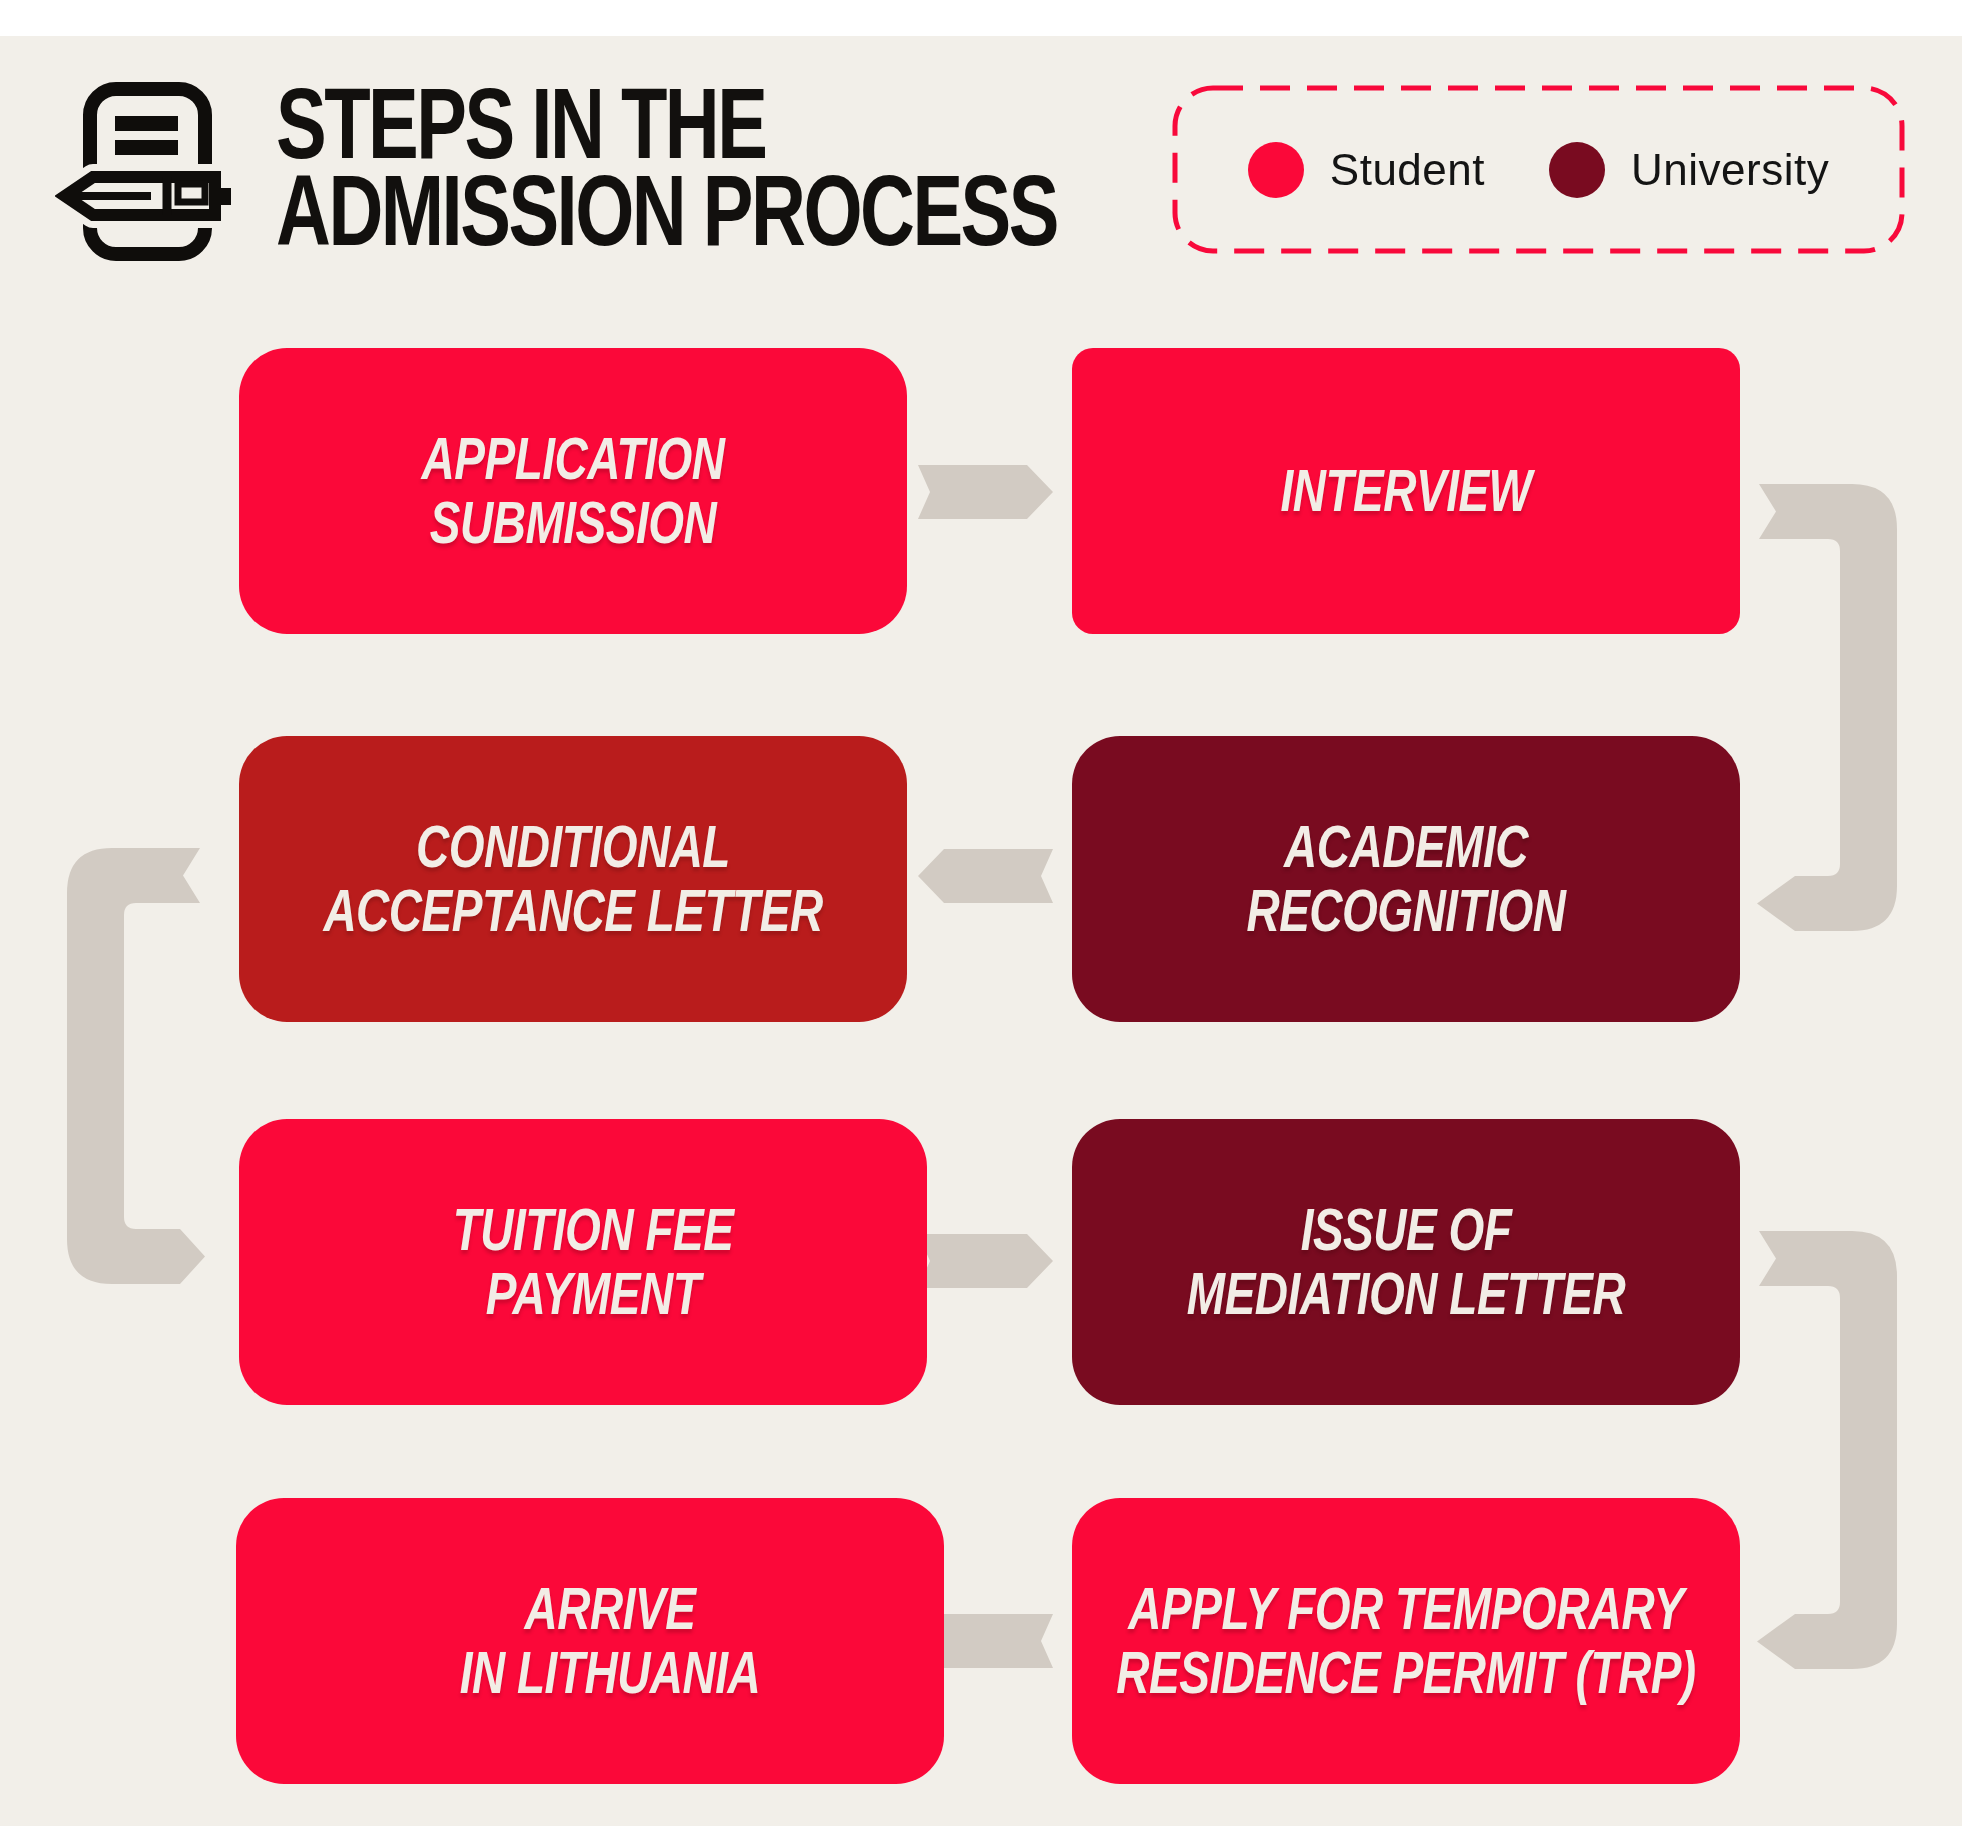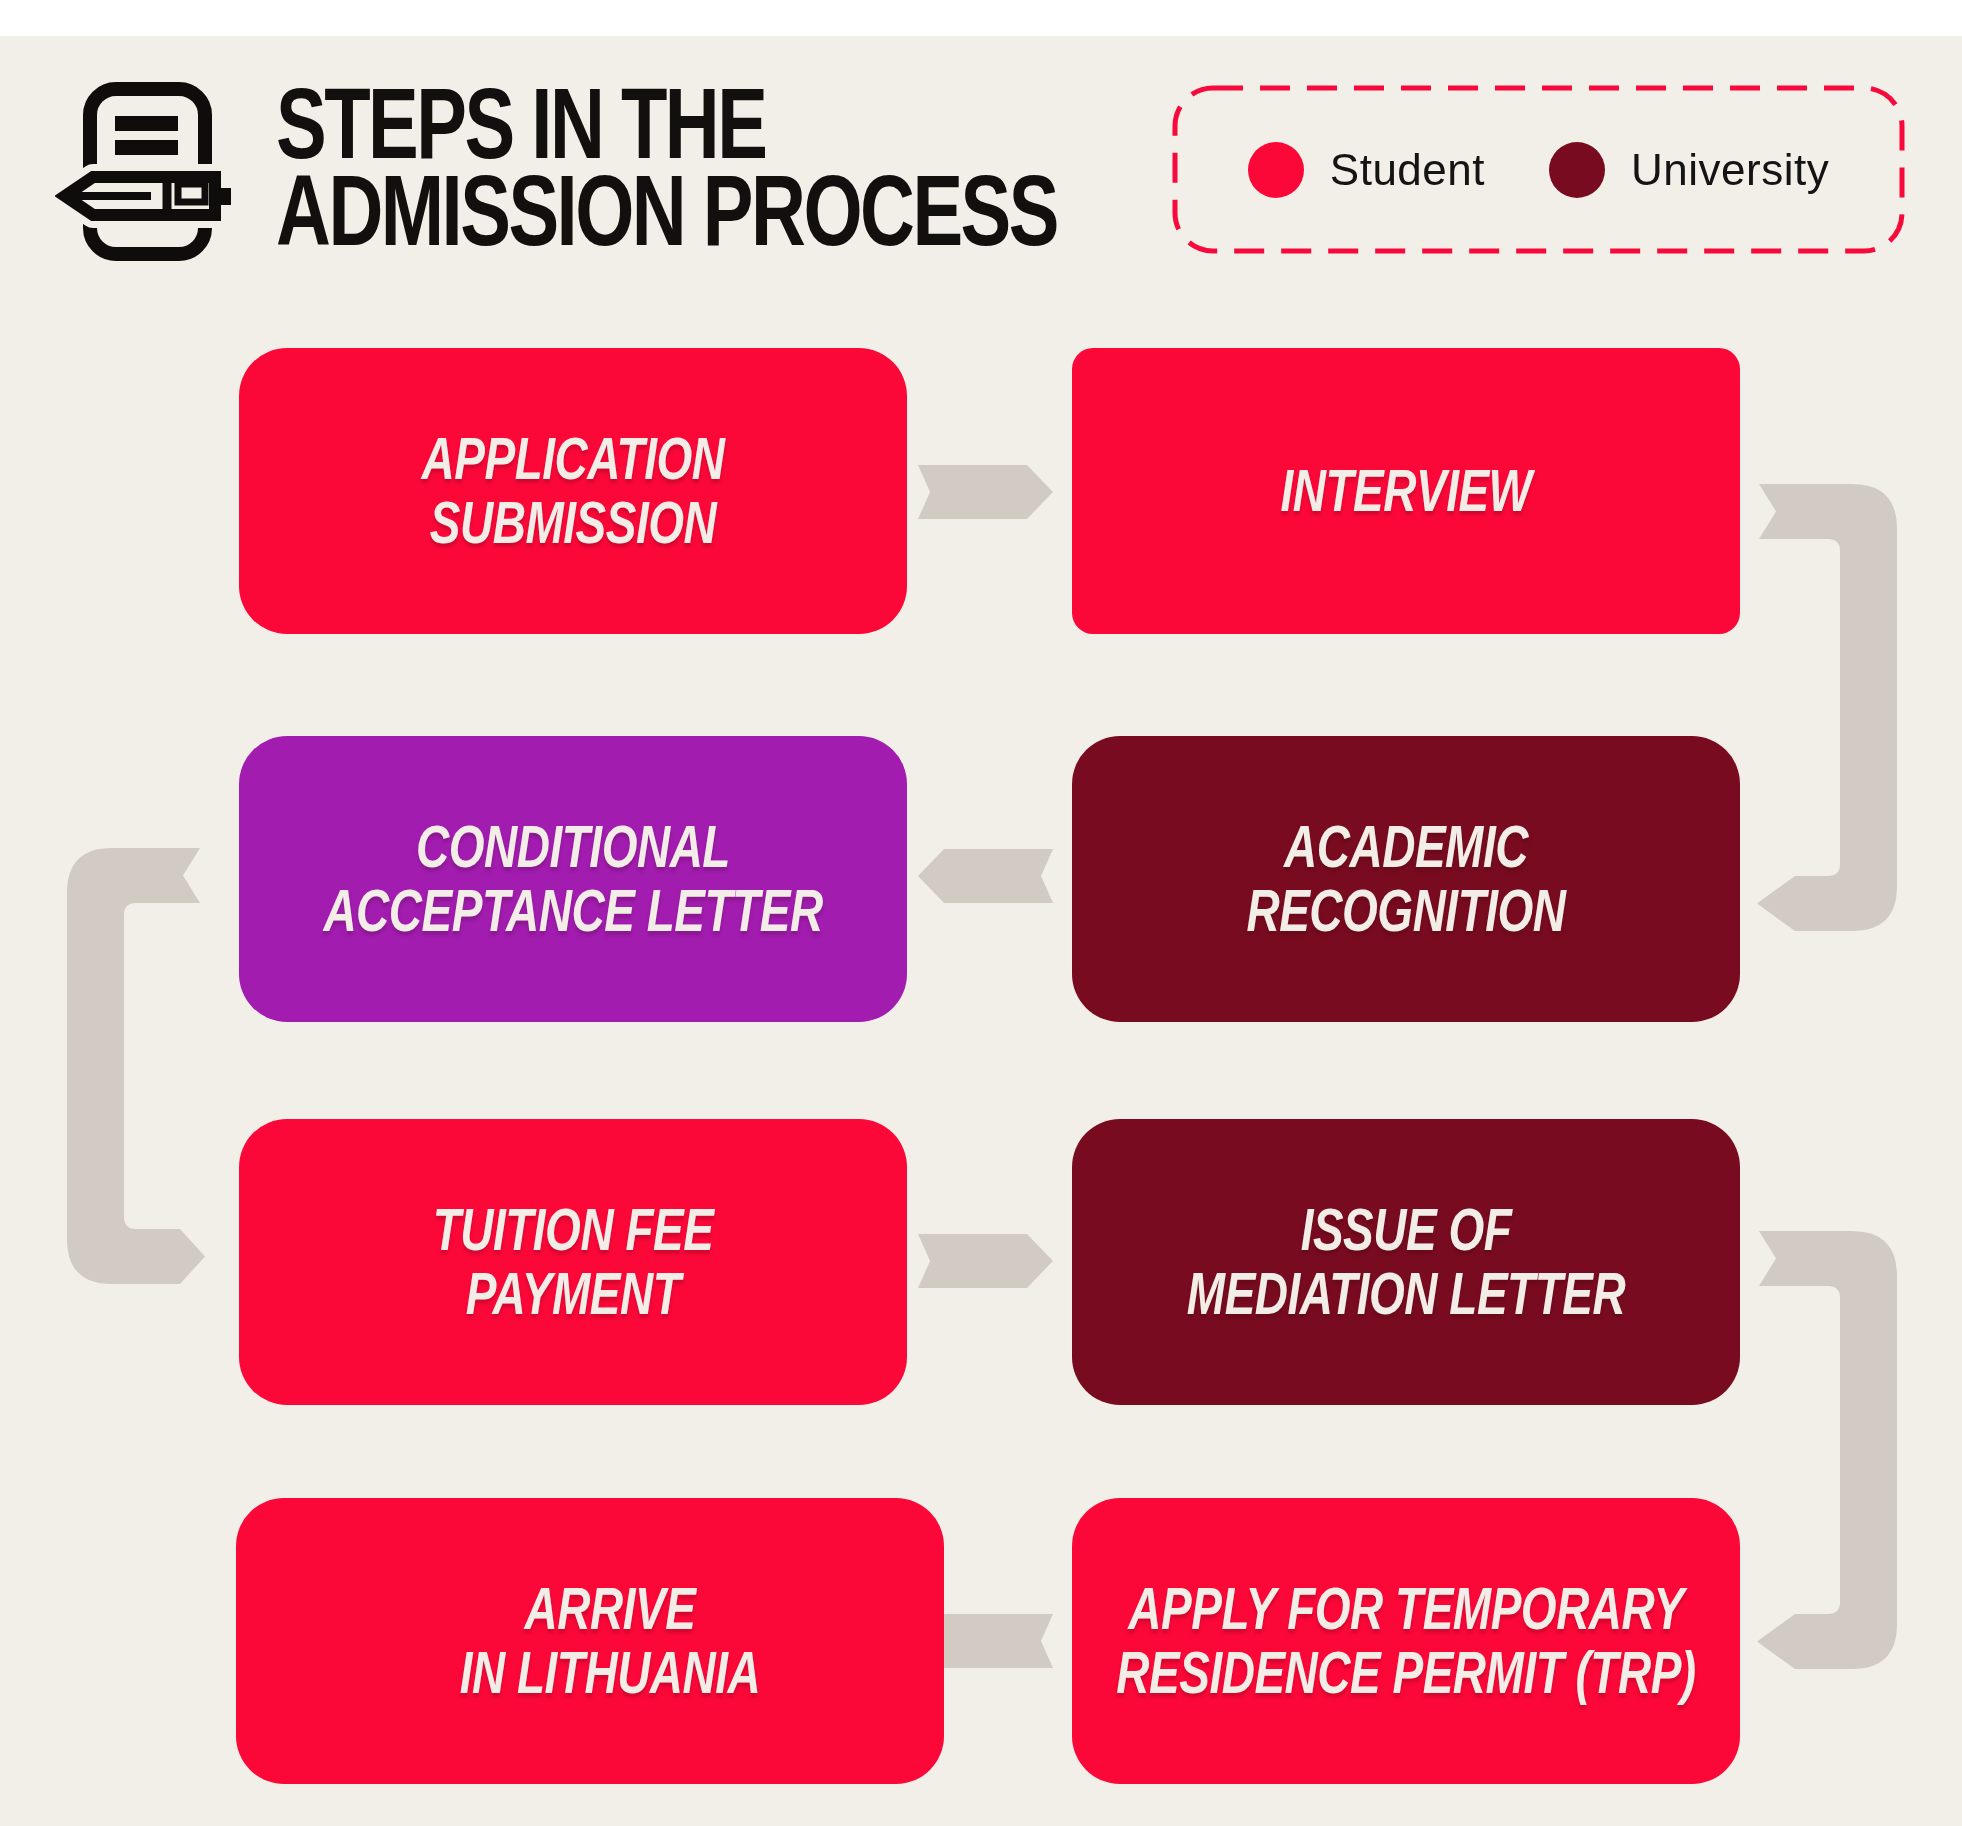--- a/index.html
+++ b/index.html
@@ -99,35 +99,35 @@
     </div>
   </div>
 
   <div class="step s-r1" style="background: rgb(251, 8, 57); border-radius: 21px;">
     <div class="step-label">
       <span>INTERVIEW</span>
 
     </div>
   </div>
 
-  <div class="step s-l2" style="background: #a21caf;">
+  <div class="step s-l2" style="background: #b91c1c;">
     <div class="step-label">
       <span>CONDITIONAL</span>
       <span>ACCEPTANCE LETTER</span>
     </div>
   </div>
 
   <div class="step s-r2" style="background: rgb(121, 11, 32);">
     <div class="step-label">
       <span>ACADEMIC</span>
       <span>RECOGNITION</span>
     </div>
   </div>
 
-  <div class="step s-l3" style="background: rgb(251, 8, 57);">
+  <div class="step s-l3" style="background: rgb(251, 8, 57); padding-left: 20px;">
     <div class="step-label">
       <span>TUITION FEE</span>
       <span>PAYMENT</span>
     </div>
   </div>
 
   <div class="step s-r3" style="background: rgb(121, 11, 32);">
     <div class="step-label">
       <span>ISSUE OF</span>
       <span>MEDIATION LETTER</span>

